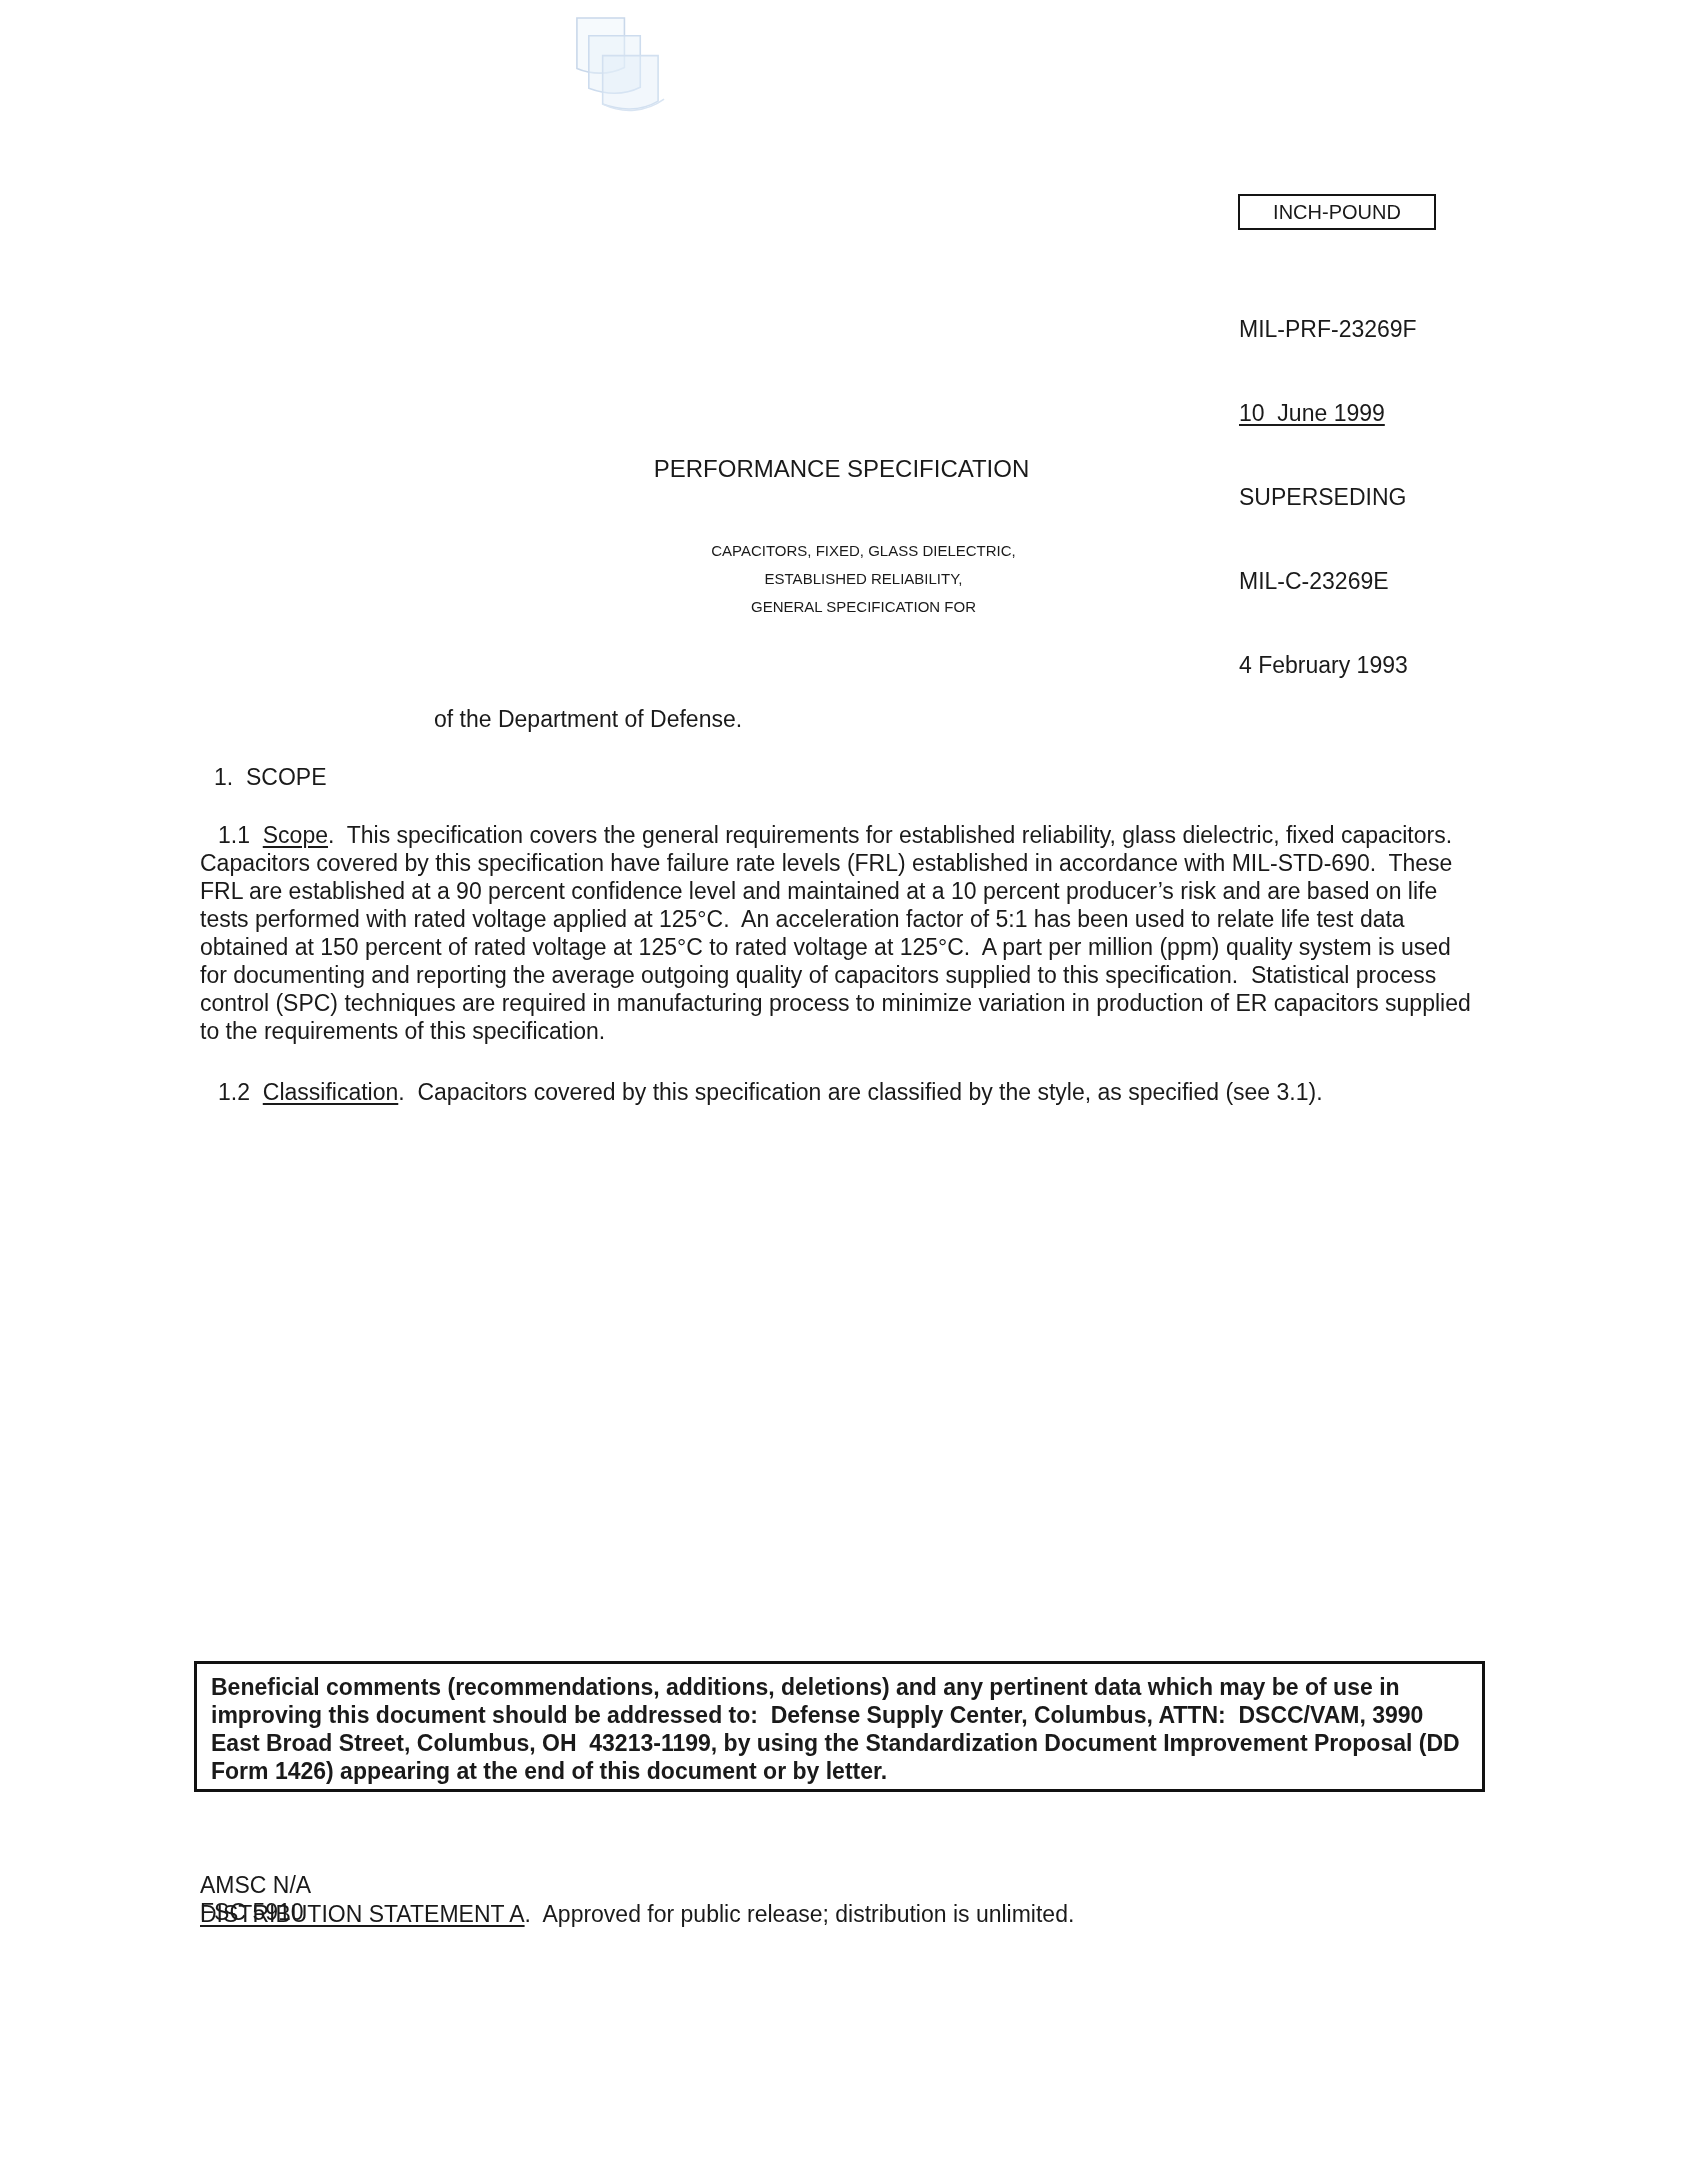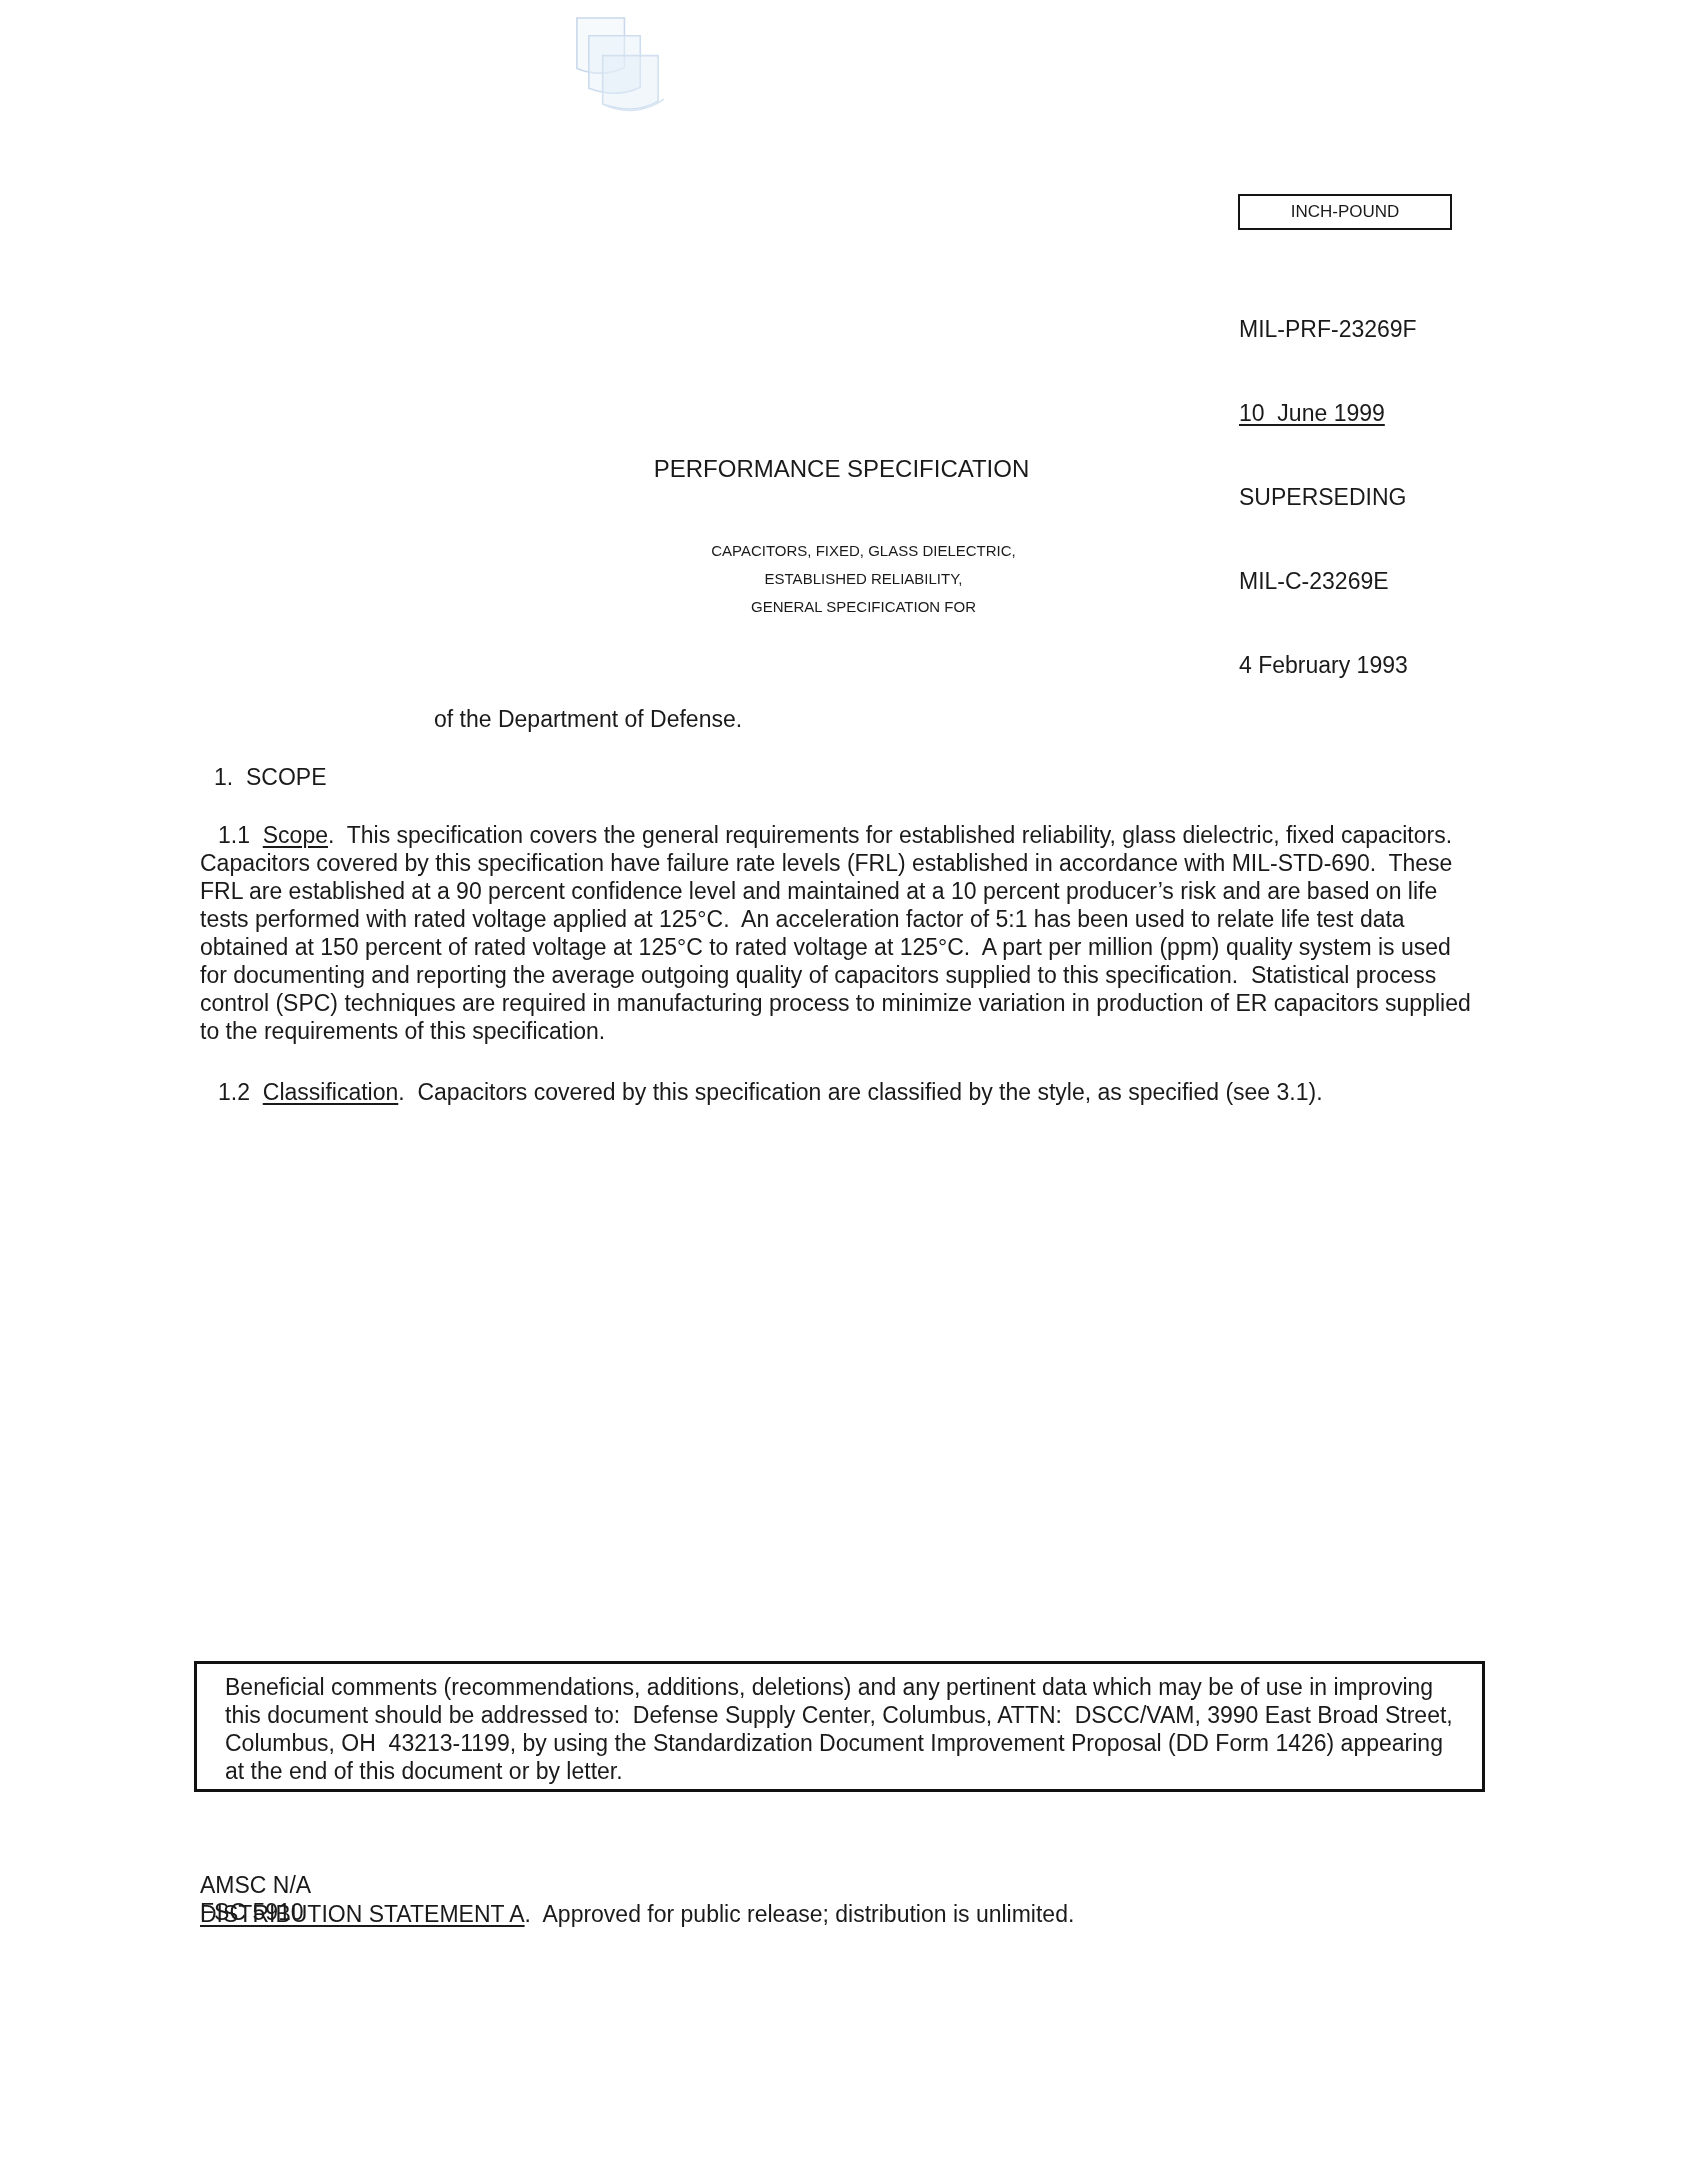--- a/index.html
+++ b/index.html
@@ -22,44 +22,45 @@
   }
   .logo .l2{
     font-variant:small-caps;font-size:47px;letter-spacing:2.5px;color:#a3b8d4;margin-top:1px;white-space:nowrap;
   }
   .logo .l3{
     font-size:17px;letter-spacing:4px;color:#b6b6b6;margin-top:3px;white-space:nowrap;
   }
   .doc-icon{position:absolute;top:12px;left:569px;}
   
   .inch-pound{
-    position:absolute;left:1238px;top:194px;width:214px;height:36px;
+    position:absolute;left:1238px;top:194px;width:198px;height:36px;
     border:2px solid #141414;box-sizing:border-box;
     display:flex;align-items:center;justify-content:center;
-    font-size:17px;white-space:pre;
+    font-size:20px;white-space:pre;
   }
   .doc-id{position:absolute;left:1239px;top:259px;font-size:23px;line-height:28px;white-space:pre;}
   
   .spec-type{position:absolute;left:0;top:455px;width:1683px;text-align:center;font-size:24px;}
   .title-block{position:absolute;left:0;top:537px;width:1683px;text-align:center;font-size:15px;line-height:28px;margin-left:22px;}
   .approval{position:absolute;left:434px;top:649px;font-size:23px;line-height:28px;white-space:pre;}
   
   .scope-heading{position:absolute;left:214px;top:764px;font-size:23px;white-space:pre;}
   .body-par{
     position:absolute;left:200px;width:1279px;margin:0;
     font-size:23px;line-height:28px;white-space:pre-wrap;text-indent:18px;
   }
   .p11{top:821px;}
   .p12{top:1078px;}
   .u{text-decoration:underline;text-decoration-thickness:2px;text-underline-offset:3px;}
   
   .comments-box{
     position:absolute;left:194px;top:1661px;width:1291px;height:131px;
     border:3px solid #111111;box-sizing:border-box;
-    padding:9px 28px;
+    padding:9px 14px;
+    font-weight:bold;
   }
   .comments-box p{margin:0;font-size:23px;line-height:28px;white-space:pre-wrap;}
   
   .footer-l1{
     position:absolute;left:200px;top:1872px;width:1279px;
     display:flex;justify-content:space-between;font-size:23px;white-space:pre;flex-direction:column;
   }
   .footer-l2{position:absolute;left:200px;top:1901px;font-size:23px;white-space:pre;}
 </style>
 </head>

